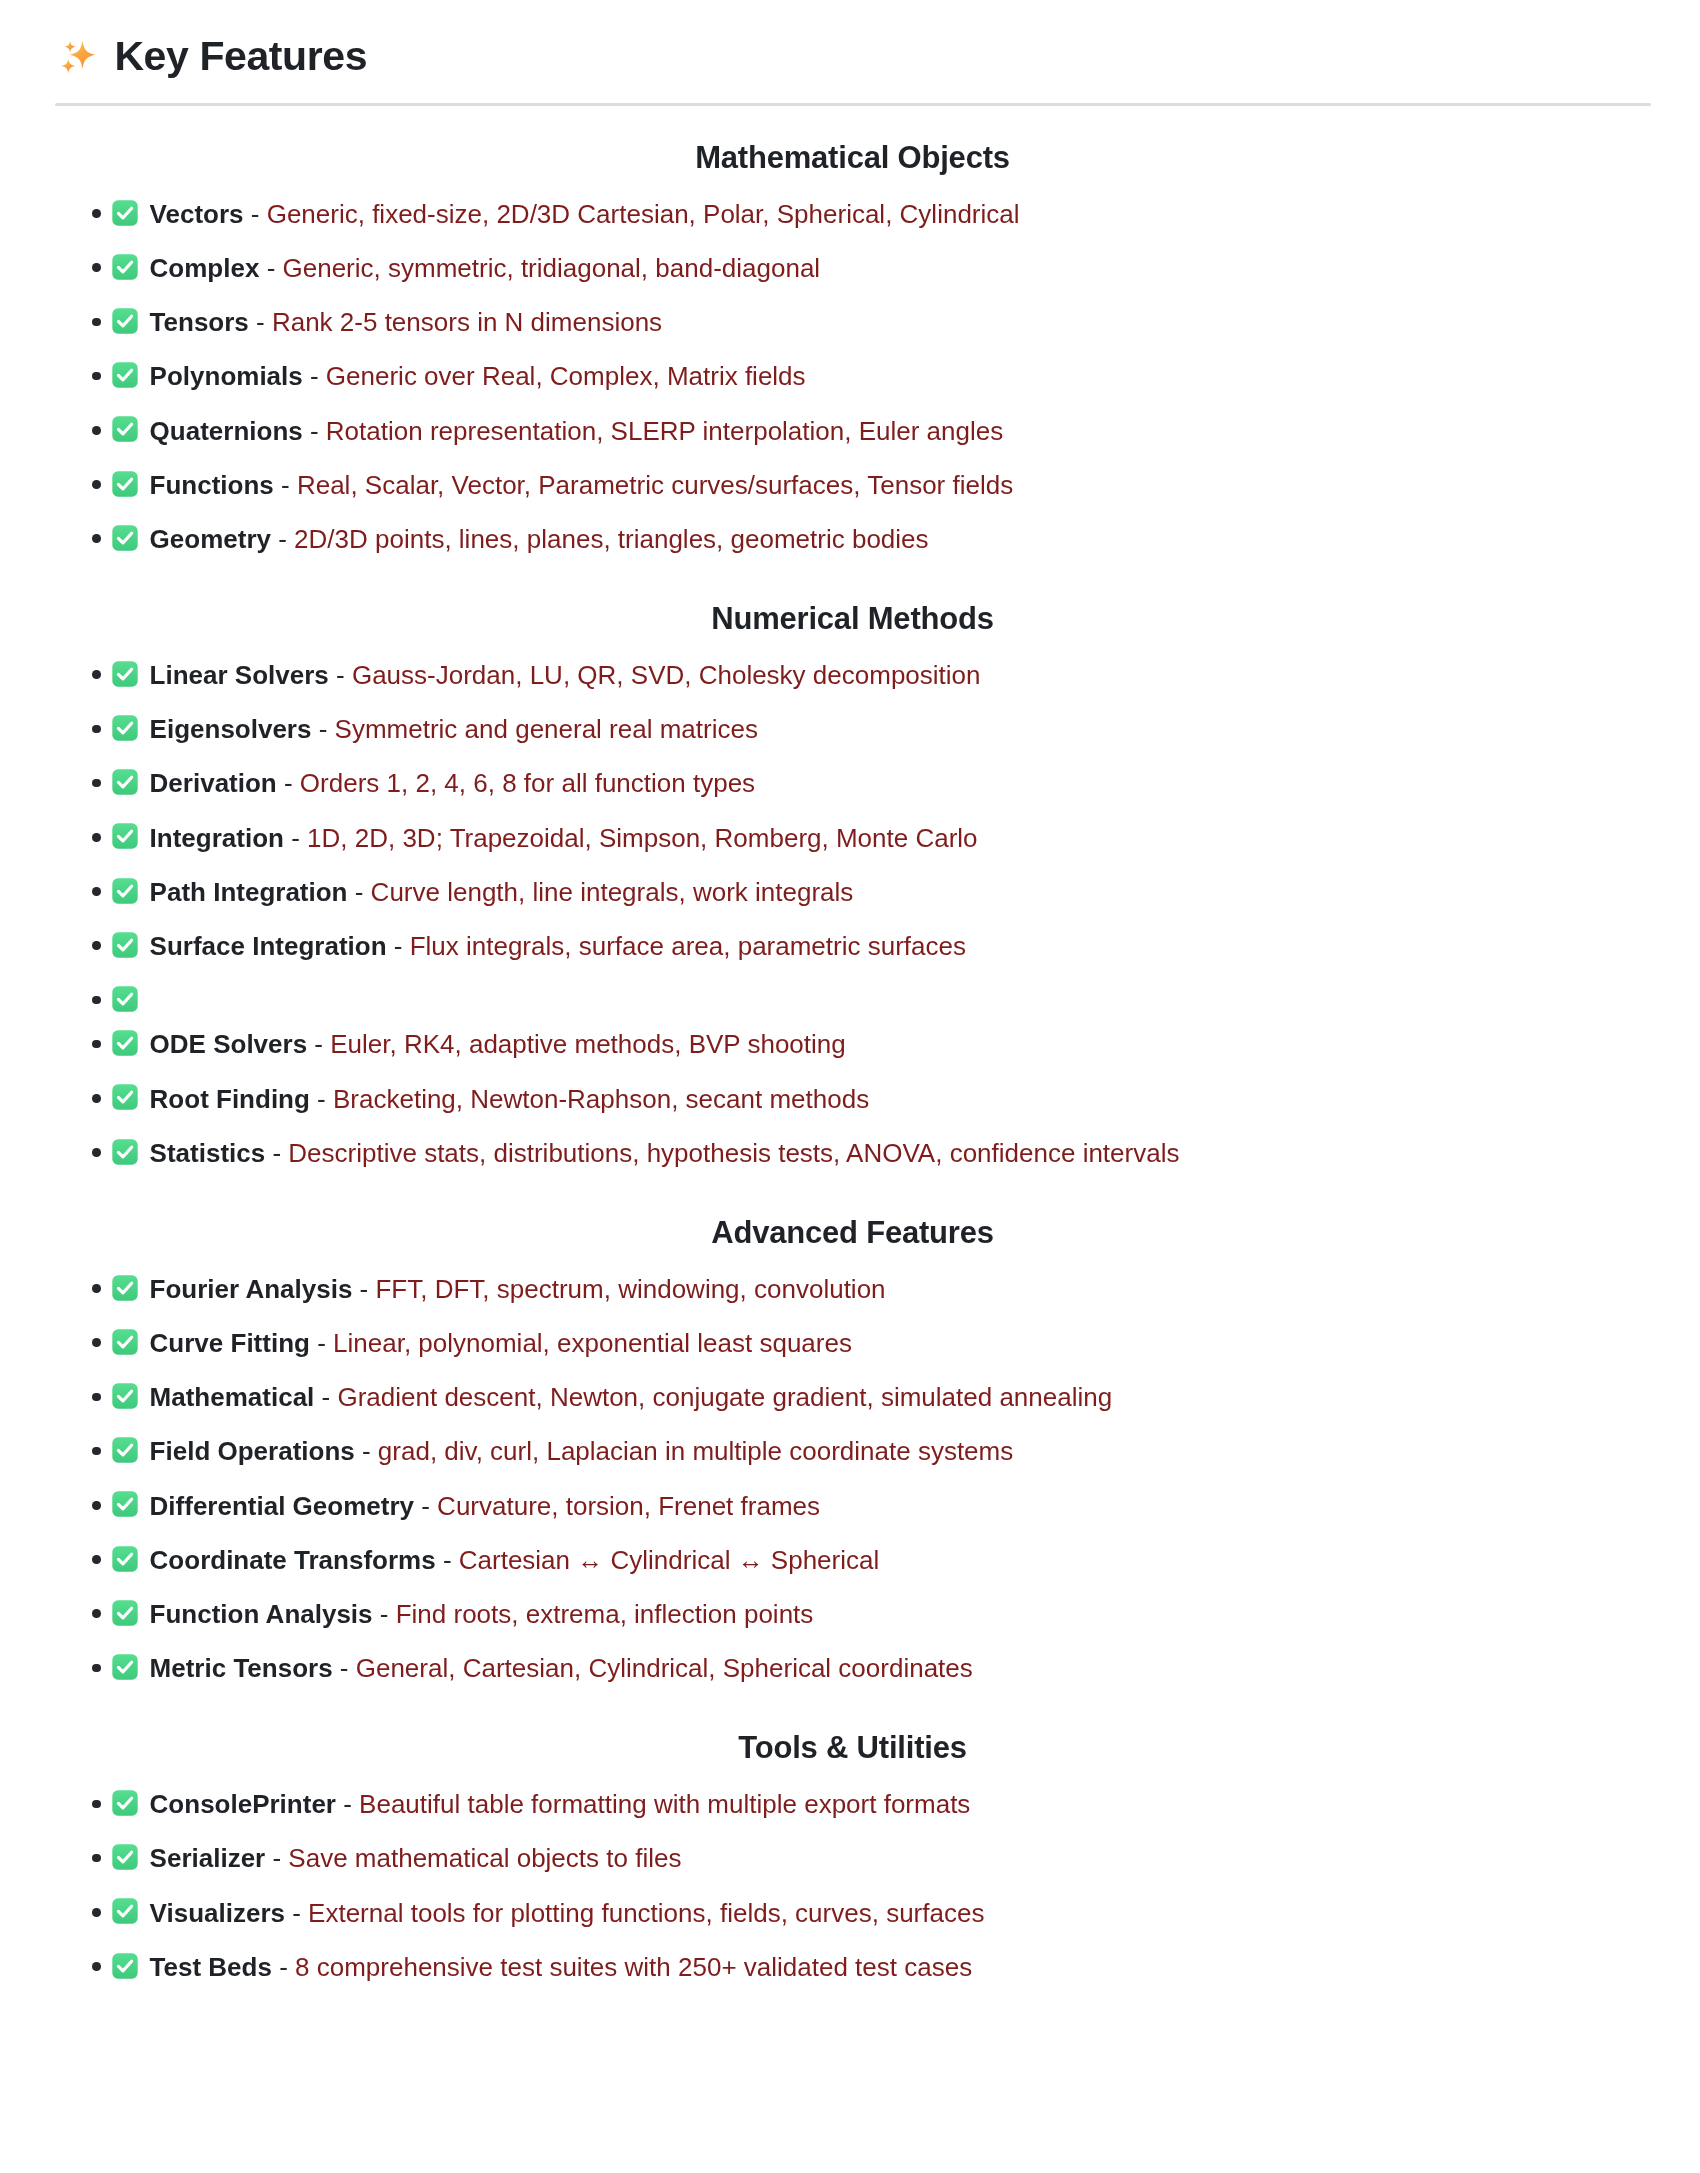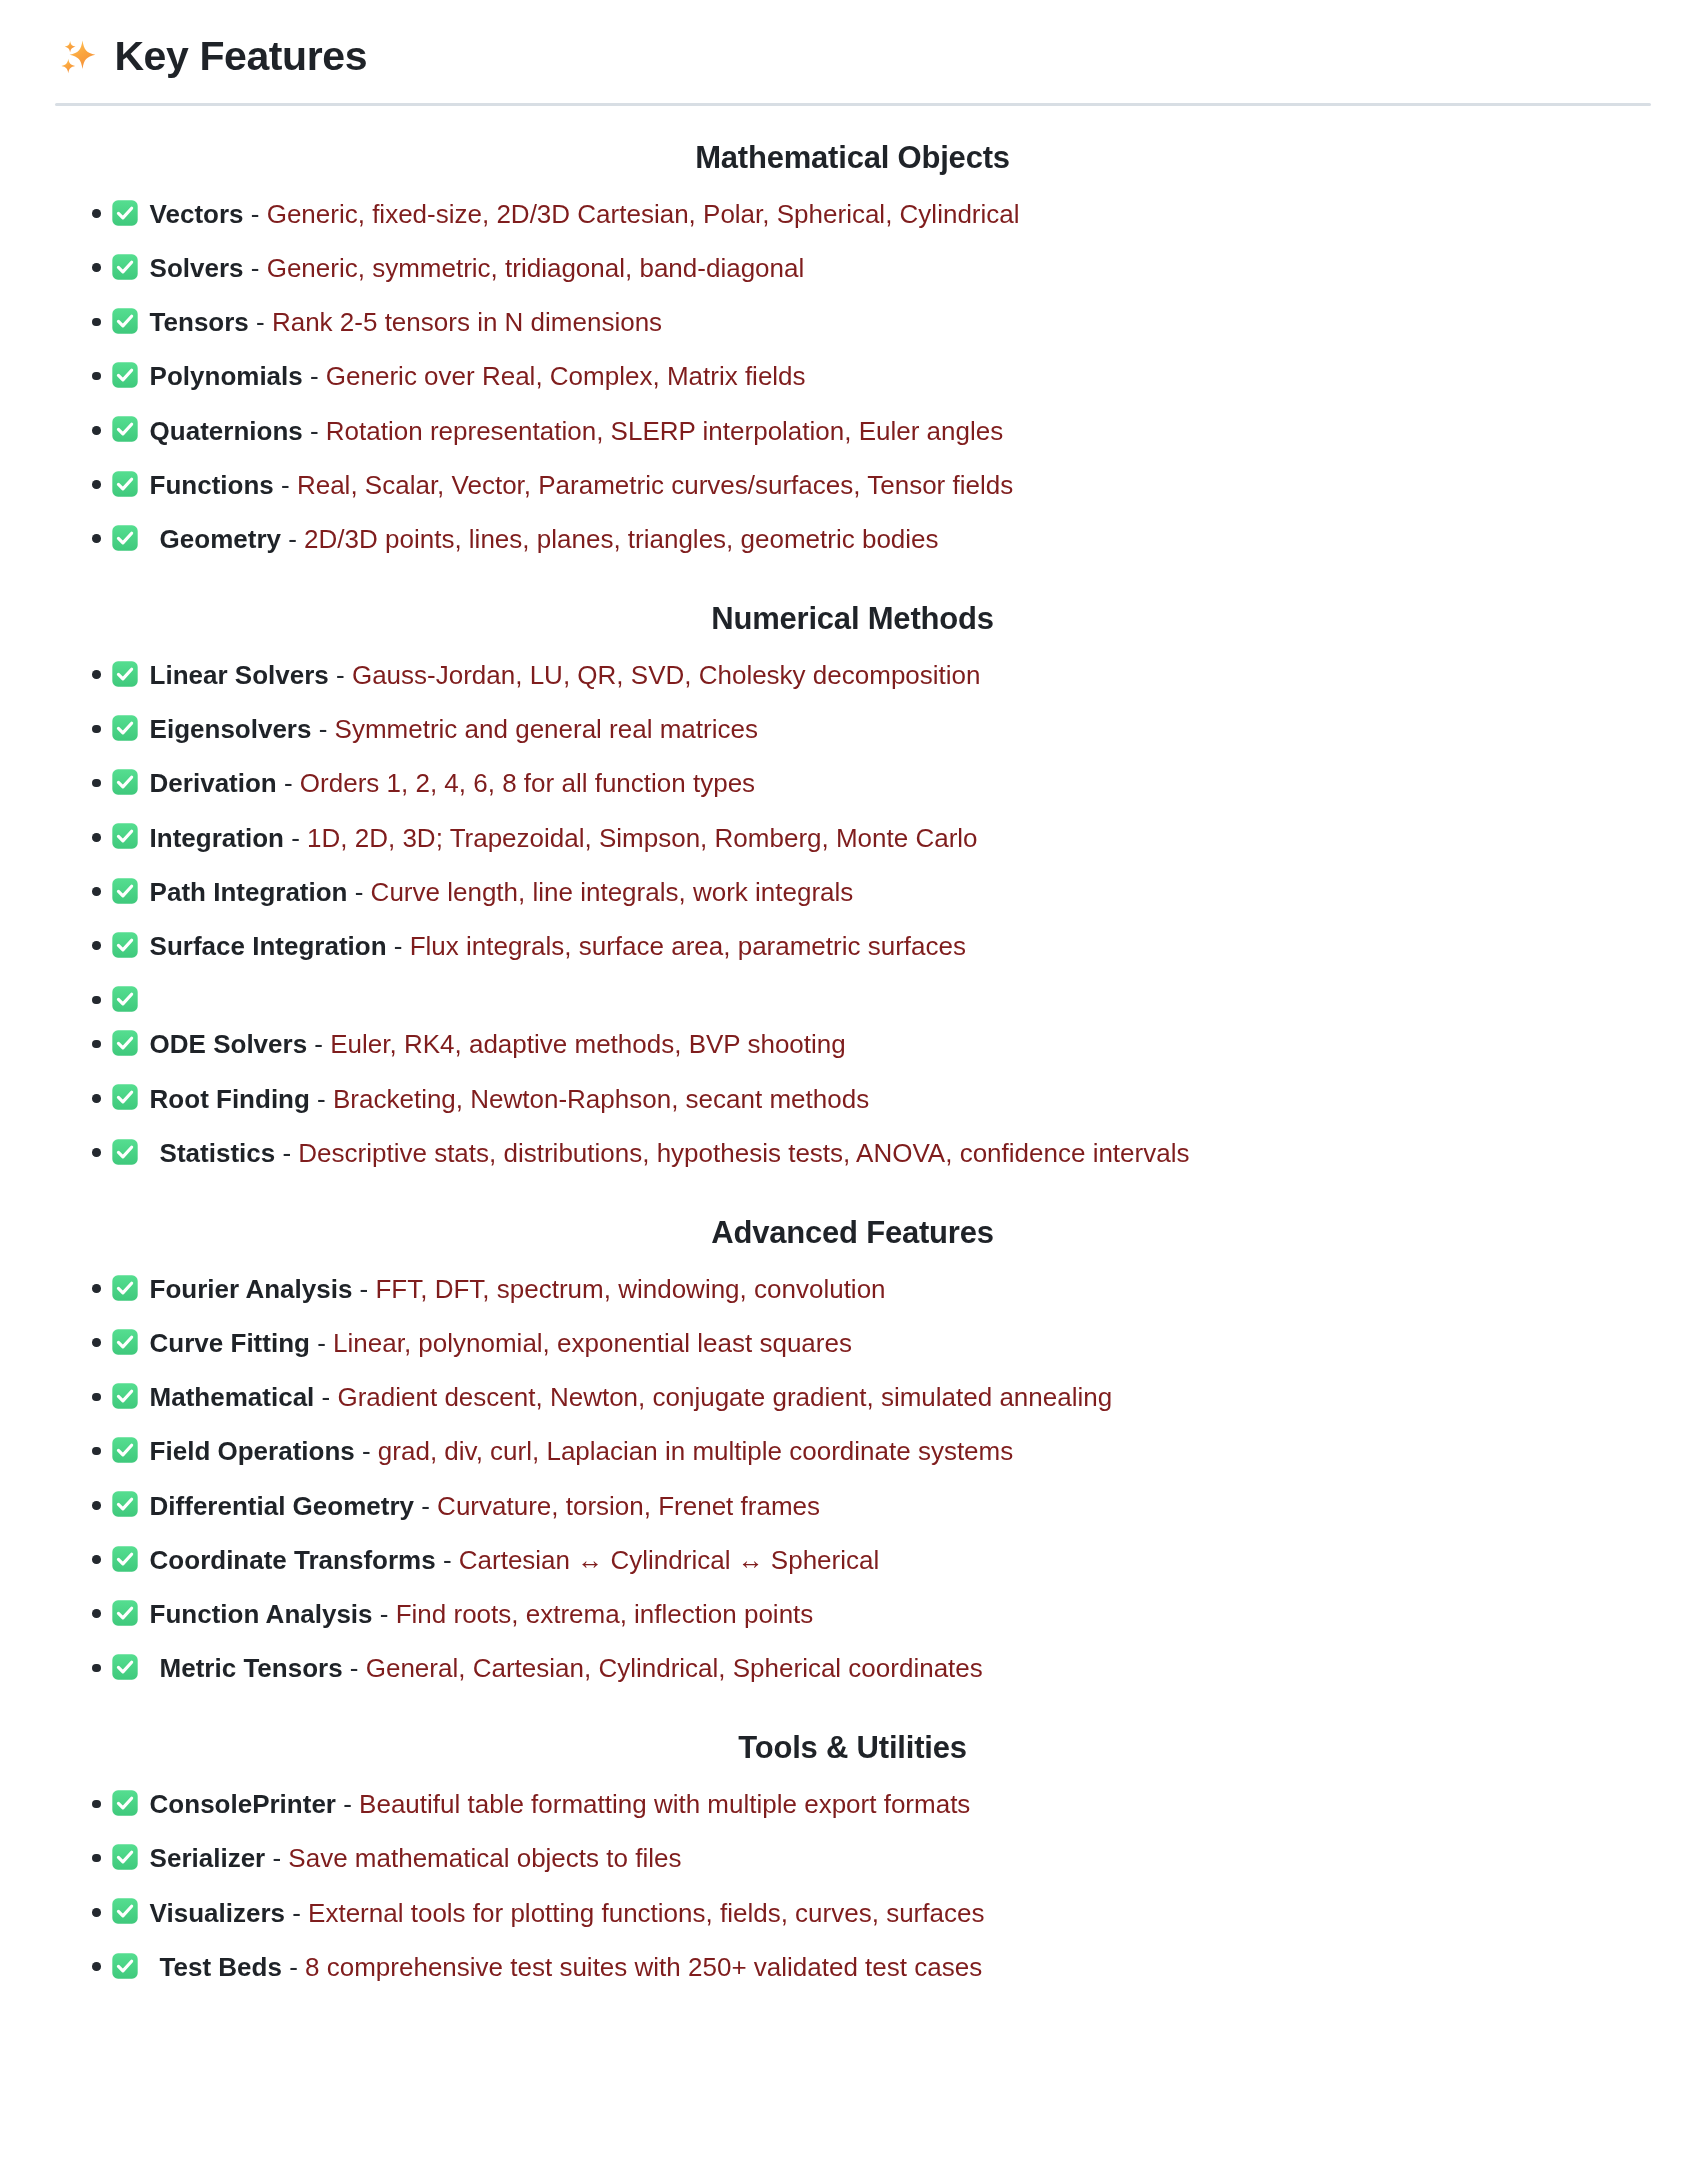--- a/index.html
+++ b/index.html
@@ -72,21 +72,21 @@
   li.feature-item {
     position: relative;
     display: flex;
     align-items: baseline;
     padding: 0 0 0 56px;
     margin: 0 0 16.3px 0;
     font-size: 26px;
     line-height: 1.42;
     color: #24292f;
   }
-  li.feature-item:last-child { margin-bottom: 0; gap: 10px; }
+  li.feature-item:last-child { margin-bottom: 0; }
   li.feature-item::before {
     content: "";
     position: absolute;
     left: 37px;
     top: 14.4px;
     width: 8.6px;
     height: 8.6px;
     border-radius: 50%;
     background: #24292f;
   }
@@ -166,21 +166,21 @@
           <linearGradient id="chkGrad1" x1="0" y1="0" x2="0" y2="1">
             <stop offset="0%" stop-color="#55DE90"></stop>
             <stop offset="100%" stop-color="#3FC97C"></stop>
           </linearGradient>
         </defs>
         <rect x="1.5" y="1.5" width="29" height="29" rx="6.5" ry="6.5" fill="url(#chkGrad1)"></rect>
         <path d="M8.5 16.4 L13.6 21.6 L23.6 10.6" fill="none" stroke="#ffffff" stroke-width="3.6" stroke-linecap="round" stroke-linejoin="round"></path>
       </svg>
     </span>
     <span class="item-text">
-      <span class="term">Solvers</span><span class="sep"> - </span><span class="desc">Generic, symmetric, tridiagonal, band-diagonal</span>
+      <span class="term">Complex</span><span class="sep"> - </span><span class="desc">Generic, symmetric, tridiagonal, band-diagonal</span>
     </span>
   </li>
 
   <li class="feature-item">
     <span class="check-icon">
       <svg viewBox="0 0 32 32" width="28" height="28" aria-hidden="true">
         <defs>
           <linearGradient id="chkGrad2" x1="0" y1="0" x2="0" y2="1">
             <stop offset="0%" stop-color="#55DE90"></stop>
             <stop offset="100%" stop-color="#3FC97C"></stop>

